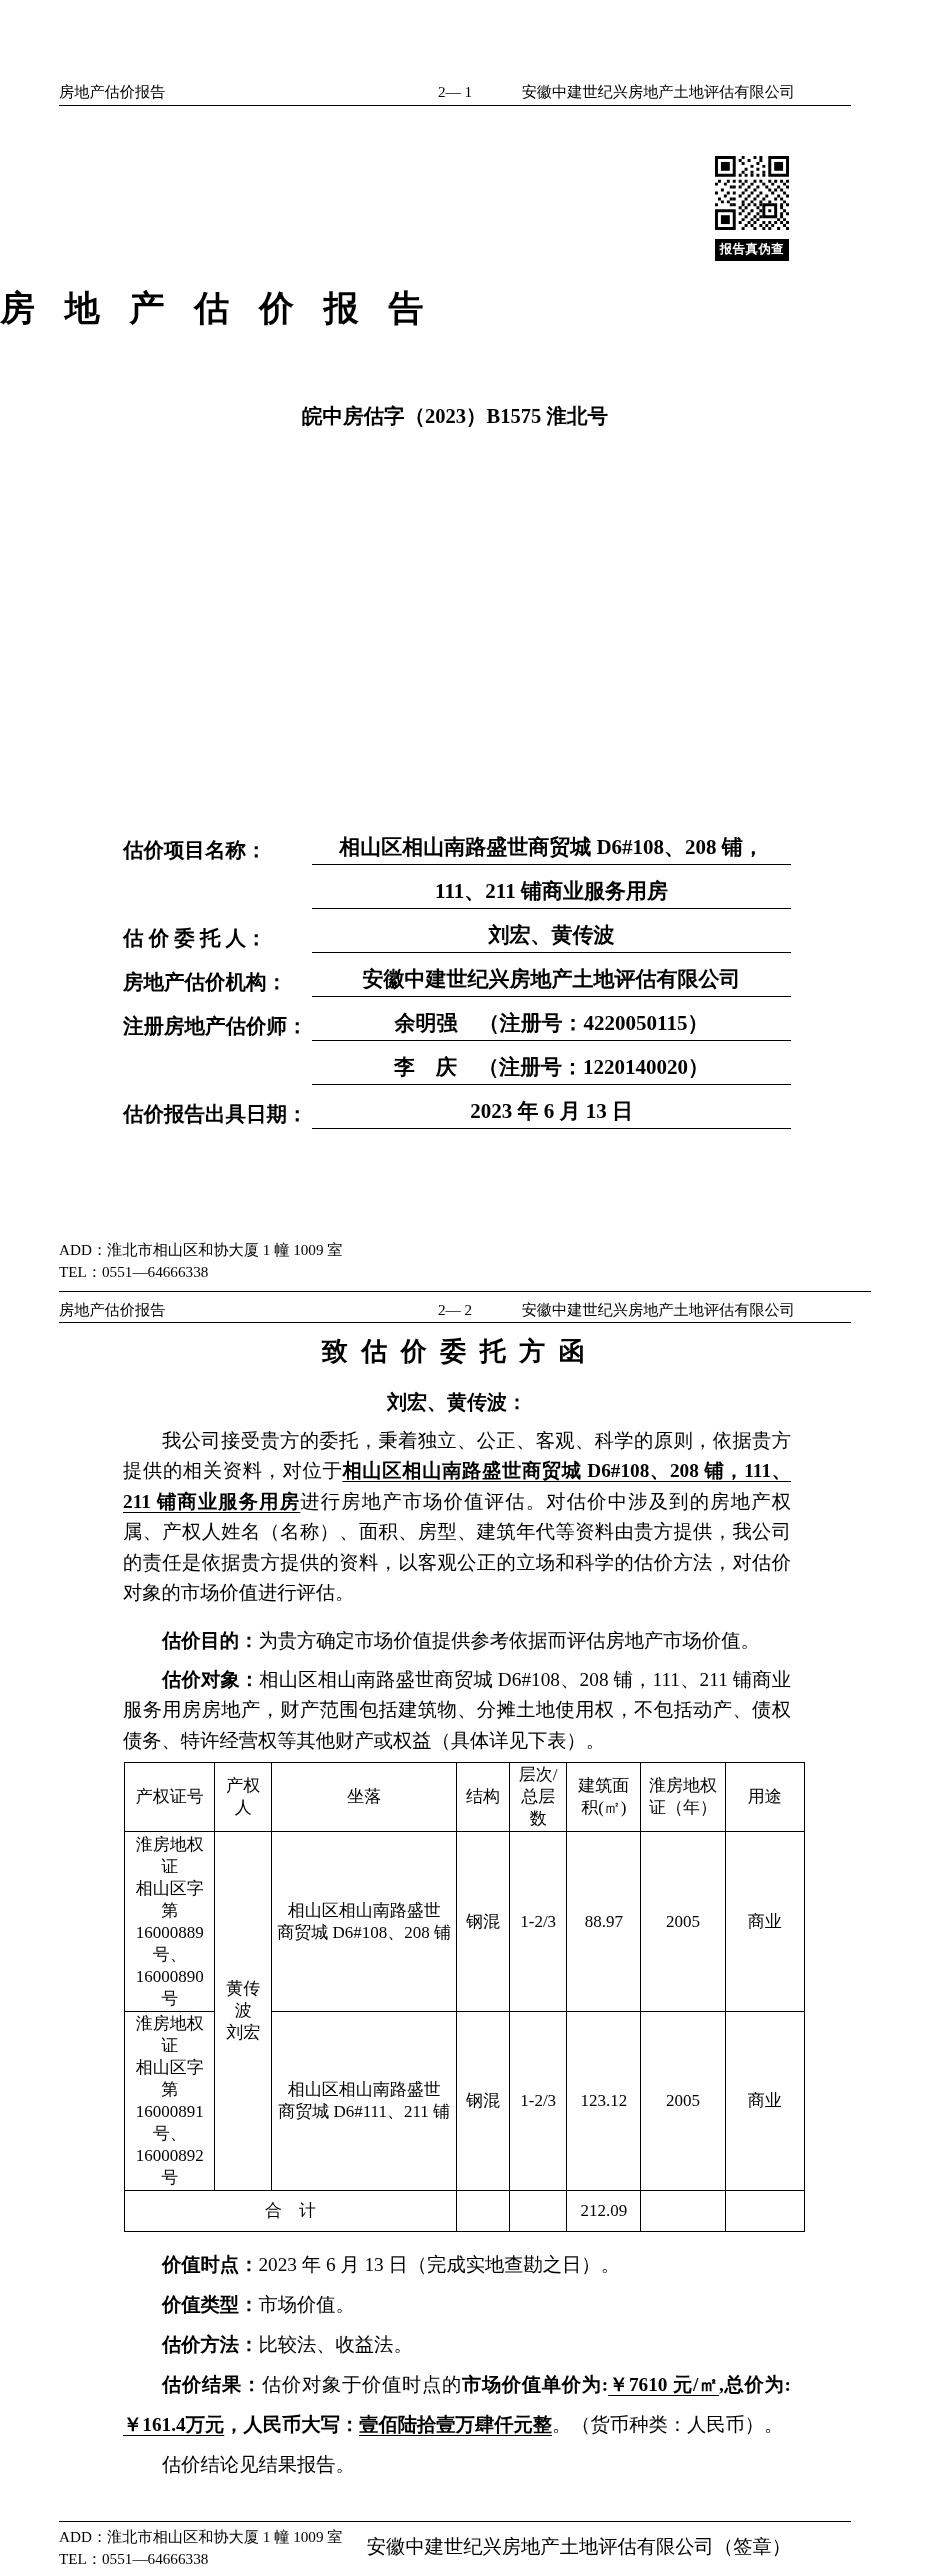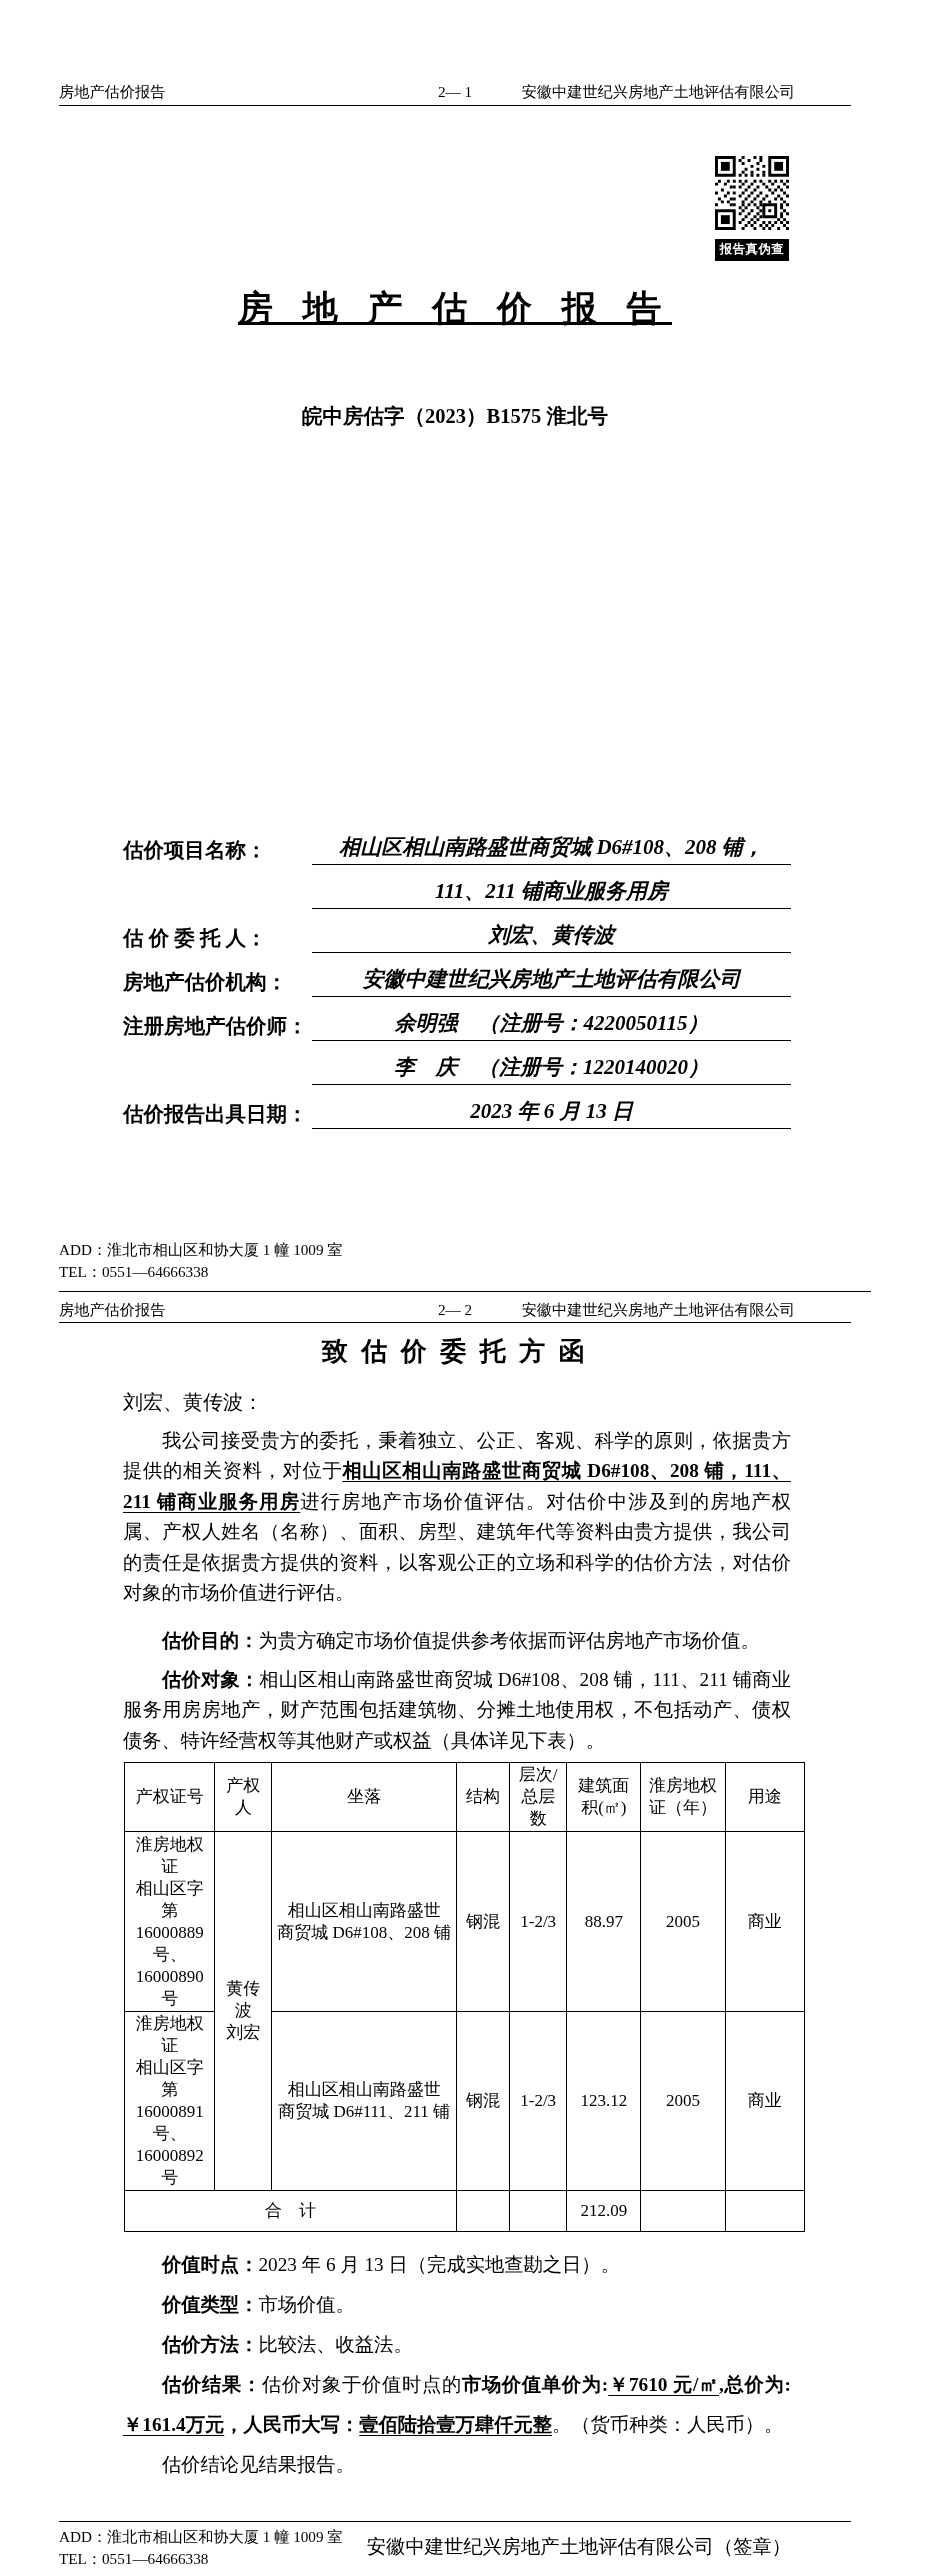--- a/index.html
+++ b/index.html
@@ -13,37 +13,37 @@
        font-size:15.2px;line-height:19px;padding-bottom:3.5px;border-bottom:1.2px solid #000;}
   .h-left{text-align:left;}
   .h-center{text-align:center;}
   .h-right{text-align:right;padding-right:56px;}
 
   .qr-wrap{position:absolute;top:156px;right:121px;width:74px;}
   .qr{display:block;width:74px;height:74px;}
   .qr-cap{margin-top:9.4px;height:21.7px;line-height:21.7px;background:#000;color:#fff;
           text-align:center;font-size:12.3px;font-weight:bold;letter-spacing:0.6px;}
 
-  .main-title{margin:182px 0 0;text-align:center;font-size:35px;line-height:42px;
-              font-weight:bold;letter-spacing:10.5px;white-space:nowrap;text-decoration:underline;}
+  .main-title{margin:182px 0 0;font-size:35px;line-height:42px;
+              font-weight:bold;letter-spacing:10.5px;white-space:nowrap;}
   .doc-no{margin-top:72px;text-align:center;font-size:20.5px;line-height:28px;font-weight:bold;}
 
   .form{margin:391px 119px 0 123px;}
   .form-row{display:flex;align-items:flex-end;height:44px;}
   .form-label{flex:0 0 189px;font-size:20.5px;font-weight:bold;line-height:29px;white-space:nowrap;margin-top:16px;}
   .form-value{flex:1;text-align:center;font-size:21px;font-weight:bold;line-height:29px;
-              border-bottom:1.2px solid #000;padding-bottom:1.2px;white-space:nowrap;font-style:italic;}
+              border-bottom:1.2px solid #000;padding-bottom:1.2px;white-space:nowrap;}
 
   .ftr{position:absolute;left:59px;right:59px;font-size:15.2px;line-height:21.7px;}
   .page1 .ftr{top:1239px;}
   .page2 .ftr{top:1229px;border-top:1.2px solid #000;padding-top:4.1px;}
 
   .p2-title{margin-top:11.7px;text-align:center;font-size:26px;line-height:33px;
             font-weight:bold;letter-spacing:3.5px;}
-  .salutation{margin:13.5px 119px 0 123px;font-size:20px;line-height:26px;font-weight:normal;}
+  .salutation{margin:13.5px 119px 0 123px;font-size:20px;line-height:26px;font-weight:bold;text-align:center;}
   .body-text{margin:0 119px 0 123px;}
   .para{font-size:19.3px;line-height:30.5px;text-align:justify;text-indent:39px;margin:0;}
   .para.first{margin-top:10.5px;}
   .para.purpose{margin-top:17px;}
   .para.object{margin-top:8.2px;}
   .b{font-weight:bold;}
   .bu{font-weight:bold;text-decoration:underline;text-underline-offset:3.5px;}
 
   .props{border-collapse:collapse;table-layout:fixed;width:681px;margin:5.9px 0 0 124px;font-size:17px;}
   .props th,.props td{border:1.2px solid #000;text-align:center;vertical-align:middle;

